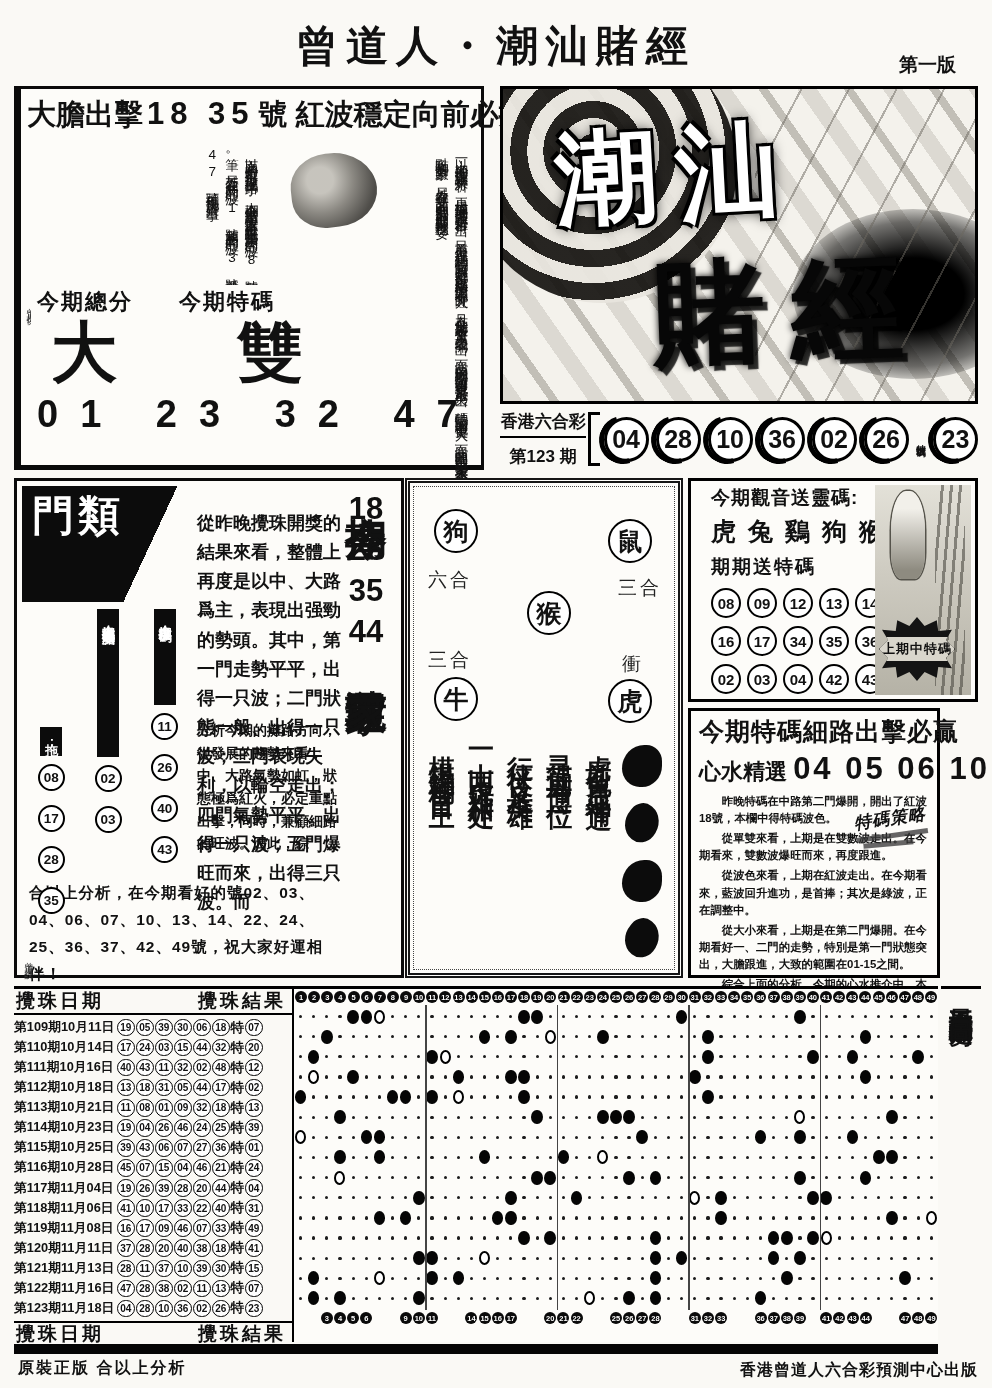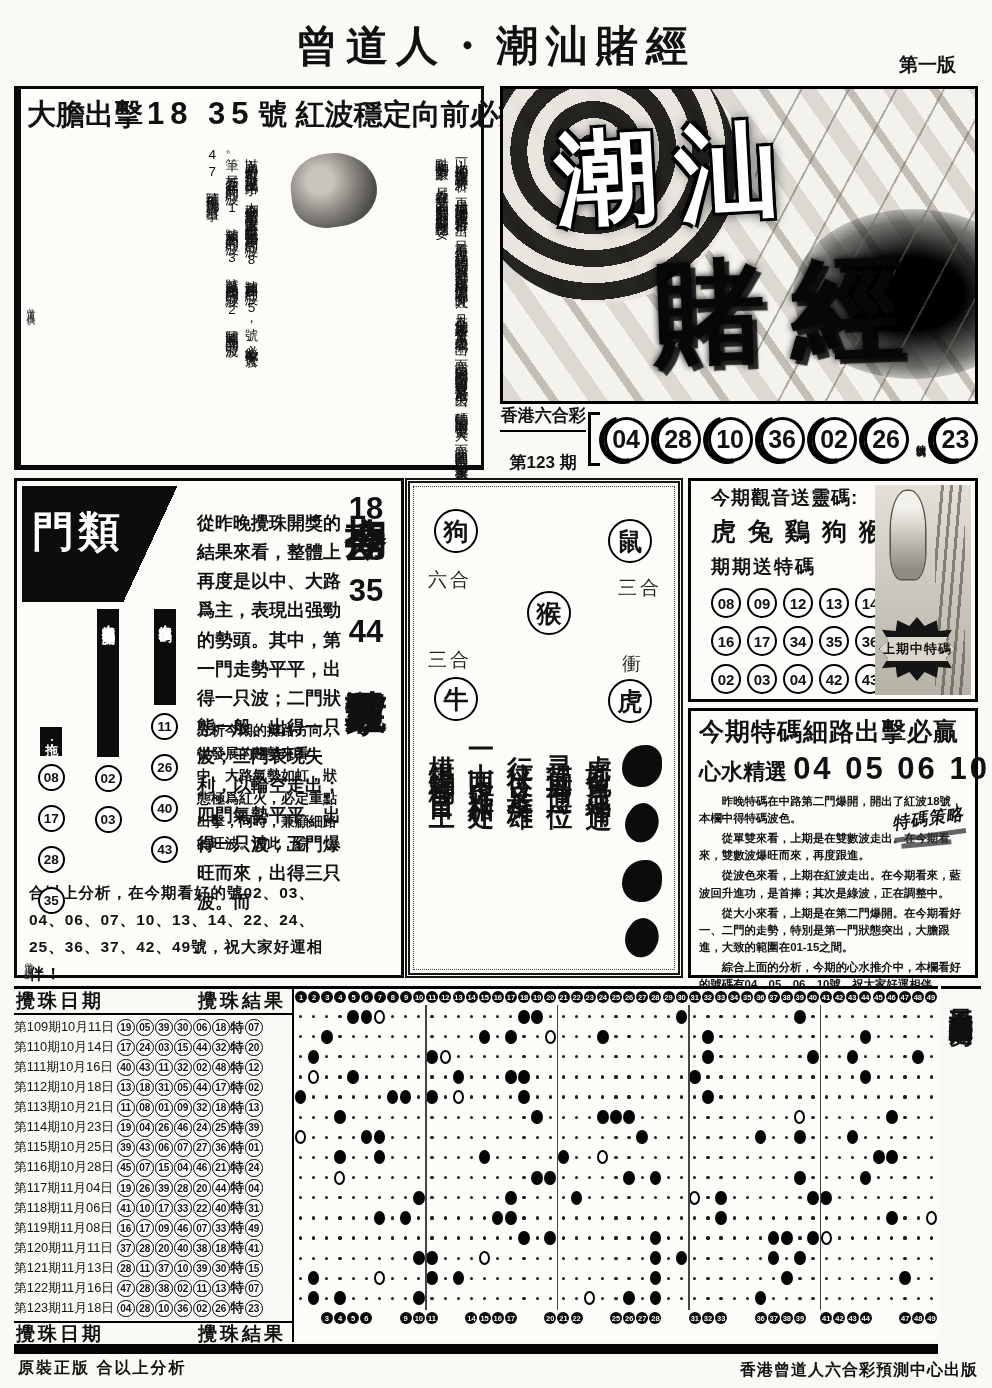--- a/index.html
+++ b/index.html
@@ -41,35 +41,35 @@
     background:repeating-linear-gradient(118deg,transparent 0 40px,#6b675f 40px 42px);}
   #art .t1{position:absolute;left:52px;top:18px;font-size:102px;font-weight:900;color:#fff;letter-spacing:20px;
     transform:rotate(-3deg);text-shadow:-3px -3px 0 #000,3px -3px 0 #000,-3px 3px 0 #000,3px 3px 0 #000,0 0 14px #000;}
   #art .t2{position:absolute;left:150px;top:146px;font-size:112px;font-weight:900;color:#070707;letter-spacing:26px;
     transform:rotate(-2deg);text-shadow:0 0 7px #000,5px 5px 1px rgba(0,0,0,.8);}
 
   
   #draw{position:absolute;left:500px;top:408px;width:478px;height:62px;display:flex;align-items:center;}
   #draw .dlabel{width:94px;text-align:center;font-weight:800;}
   #draw .dlabel .l1{font-size:17px;border-bottom:2px solid #000;padding-bottom:3px;}
-  #draw .dlabel .l2{font-size:17px;padding-top:19px;}
+  #draw .dlabel .l2{font-size:17px;padding-top:7px;}
   #draw .bracket{width:12px;height:54px;border:3px solid #000;border-right:none;margin:0 4px 0 2px;}
   #mast-balls{display:flex;align-items:center;gap:7px;}
   .ball{position:relative;width:45px;height:45px;border:3px solid #000;border-radius:50%;background:#fff;
     display:flex;align-items:center;justify-content:center;}
   .ball .bnum{font-size:25px;font-weight:900;}
   .ball .cres{position:absolute;left:-8px;top:-4px;width:48px;height:48px;border-radius:50%;
     border:5px solid transparent;border-left-color:#000;border-bottom-color:#000;transform:rotate(28deg);}
   .sp-label{writing-mode:vertical-rl;text-orientation:upright;font-size:9.5px;letter-spacing:1px;line-height:1.1;font-weight:700;}
 
   
   #comment{position:absolute;left:14px;top:478px;width:390px;height:500px;border:3px solid #0a0a0a;background:#fdfcf9;}
   #comment .logo{position:absolute;left:5px;top:5px;width:168px;height:116px;
     background:linear-gradient(115deg,#0c0c0c 70%,rgba(12,12,12,0) 70%);}
-  #comment .logo .lg1{color:#fff;font-size:42px;font-weight:900;letter-spacing:4px;padding:2px 0 0 10px;margin-top:16px;}
+  #comment .logo .lg1{color:#fff;font-size:42px;font-weight:900;letter-spacing:4px;padding:2px 0 0 10px;}
   #comment .logo .lg2{color:#fff;font-size:44px;font-weight:900;font-style:italic;padding-left:28px;margin-top:-4px;
     text-shadow:3px 3px 0 #000;}
   #comment .p1{position:absolute;left:180px;top:4px;width:146px;height:222px;font-size:18px;line-height:1.62;font-weight:600;margin-top:24px;}
   #comment .p2{position:absolute;left:180px;top:238px;width:146px;height:158px;font-size:14px;line-height:1.62;font-weight:600;}
   #comment .p3{position:absolute;left:12px;top:398px;width:316px;font-size:15.5px;line-height:1.75;font-weight:700;letter-spacing:1px;}
   #cb-cols{position:absolute;left:10px;top:128px;width:162px;height:264px;display:flex;gap:8px;}
   .ccol{flex:1;display:flex;flex-direction:column;align-items:center;}
   .cbar{writing-mode:vertical-rl;text-orientation:upright;background:#0c0c0c;color:#fff;font-weight:800;
     font-size:13px;letter-spacing:1px;padding:6px 2px;margin-bottom:8px;}
   .cbar.b0{height:44px;margin-top:118px;}
@@ -116,38 +116,38 @@
   #guanyin .bamboo{position:absolute;right:6px;top:0;width:30px;height:100%;opacity:.6;
     background:repeating-linear-gradient(95deg,transparent 0 6px,#4c4a42 6px 9px);}
   #guanyin .figure{position:absolute;left:16px;top:6px;width:34px;height:88px;border-radius:45% 45% 30% 30%;
     background:linear-gradient(180deg,#f2f0ea 20%,#8e8b80 90%);box-shadow:0 0 0 1.5px #55534b;}
   #guanyin .star{position:absolute;left:4px;bottom:14px;width:76px;height:64px;background:#141414;
     clip-path:polygon(50% 0,60% 14%,76% 5%,78% 22%,96% 20%,88% 36%,100% 50%,88% 64%,96% 80%,78% 78%,76% 95%,60% 86%,50% 100%,40% 86%,24% 95%,22% 78%,4% 80%,12% 64%,0 50%,12% 36%,4% 20%,22% 22%,24% 5%,40% 14%);
     display:flex;align-items:center;justify-content:center;}
   #guanyin .star span{background:#d9d6cc;font-size:13px;font-weight:900;padding:3px 2px;letter-spacing:1px;}
 
   
-  #special{position:absolute;left:688px;top:708px;width:290px;height:270px;border:3px solid #000;background:#fdfcf9;padding:4px 8px;}
+  #special{position:absolute;left:688px;top:708px;width:252px;height:270px;border:3px solid #000;background:#fdfcf9;padding:4px 8px;}
   #special .st1{font-size:25px;font-weight:900;white-space:nowrap;letter-spacing:1px;}
   #special .st2{font-size:22px;font-weight:900;white-space:nowrap;margin-top:2px;}
   #special .st2 .mid{font-size:31px;letter-spacing:3px;}
   #special .st2 .win{font-size:29px;letter-spacing:2px;}
   #special .sp{font-size:11.4px;line-height:1.5;text-indent:2em;margin-top:3px;font-weight:600;}
   #special .stamp{position:absolute;right:10px;top:96px;transform:rotate(-8deg);text-align:center;}
   #special .stamp .sttext{font-size:17px;font-weight:900;font-style:italic;letter-spacing:1px;}
   #special .stamp .bar{height:5px;background:#333;margin-top:3px;opacity:.75;}
   #special .stamp .bar.b2{width:70%;margin-left:8%;transform:rotate(3deg);}
 
   
   #results{position:absolute;left:14px;top:986px;width:278px;border-top:3px solid #000;}
   .rhead{display:flex;justify-content:space-between;align-items:center;padding:2px 6px 2px 2px;
     font-size:19px;font-weight:900;letter-spacing:3px;border-bottom:2px solid #000;height:26px;}
   #rt-rows{height:306px;display:flex;flex-direction:column;justify-content:space-between;padding:3px 0;}
   .trow{display:flex;align-items:center;height:19px;white-space:nowrap;}
-  .tissue{font-size:12.8px;font-weight:400;width:103px;letter-spacing:0;}
+  .tissue{font-size:12.8px;font-weight:700;width:103px;letter-spacing:0;}
   .tnums{display:flex;gap:1.5px;}
   .tcirc{width:17.5px;height:17.5px;border:1.4px solid #000;border-radius:50%;display:inline-flex;align-items:center;
     justify-content:center;font-size:10px;font-weight:800;background:#fff;flex:none;}
   .tspec{font-size:13.5px;font-weight:900;margin:0 1px;}
   .rfoot{border-top:2px solid #000;}
 
   
   #trend{position:absolute;left:292px;top:986px;width:646px;height:356px;border-top:3px solid #000;
     border-left:2px solid #000;background:#fdfcf9;}
   #tr-head,#tr-bottom{position:relative;height:16px;}
@@ -182,20 +182,31 @@
   <div class="edition">第一版</div>
 
   <div id="lead">
     <div class="headline">
       <span>大膽出擊</span><span class="hl-num">18 35</span><span>號 紅波穩定向前必捧</span>
     </div>
     <div class="vtext v1">以上一期的攪珠結果來分析，再根據近期的攤路走勢分析得出，目前不但在平碼和特碼方向的走勢都是以藍綠兩波的表現十分大旺，且在今期裏將會有驚人之表現開出，而當中的極細路方向的表現更是最爲突出，特碼開出的機會更大，而當中的旺門號碼更是大家要重點吼實的對象了，另外在單雙方面的走勢則兼顧出擊則較爲穩妥。</div>
     <div class="vtext v2">以上面的分析得出今期捉碼路子，本欄今期重點向大家推薦可重點吼寶第二門的紅波18號和第四門紅波35號，必能令你大發一筆。另外在第一門的紅波01號和第三門的紅波23號以及第四門的綠波32號同第五門的藍波47號可作拖脚一齊出擊。</div>
     <div class="mascot"></div>
     <div class="provider">曾道人提供</div>
+    <div class="summary">
+      <div class="sumlabels">
+        <span>今期總分</span>
+        <span>今期特碼</span>
+      </div>
+      <div class="sumvals">
+        <span>大</span>
+        <span>雙</span>
+      </div>
+      <div class="sumnums">01 23 32 47</div>
+    </div>
   </div>
 
   <div id="art">
     <div class="swirl"></div>
     <div class="cloud"></div>
     <div class="lines"></div>
     <div class="t1">潮汕</div>
     <div class="t2">賭經</div>
   </div>
 

